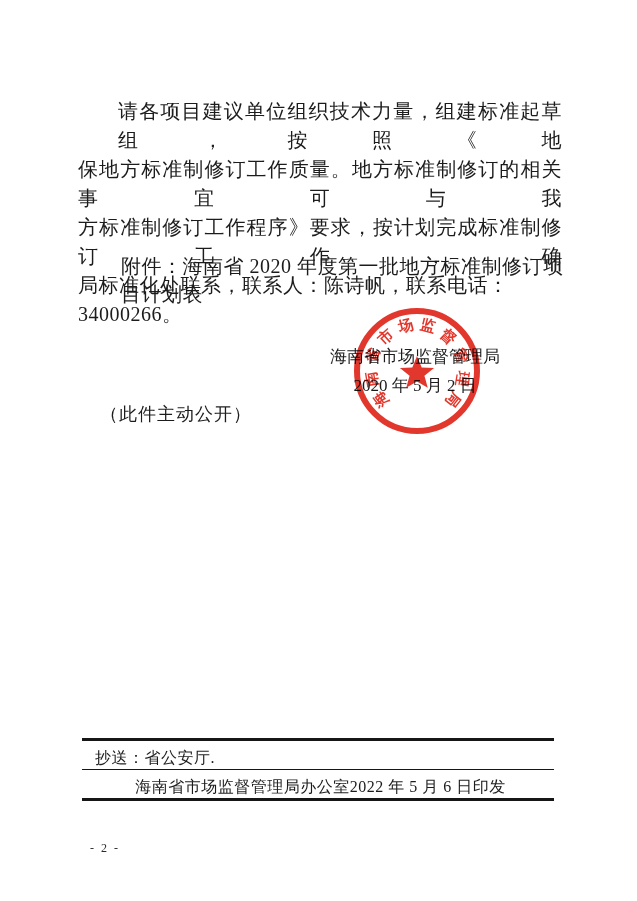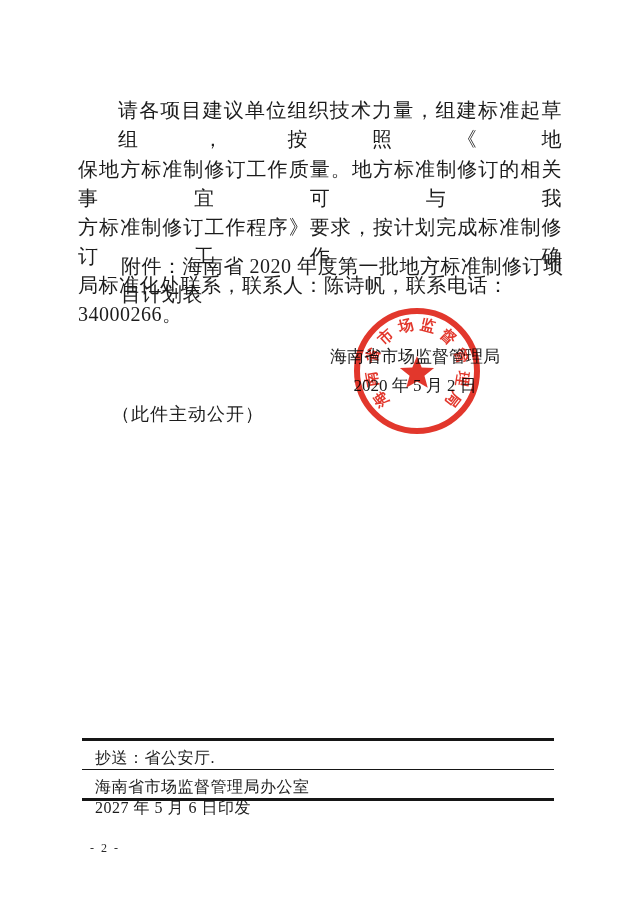--- a/index.html
+++ b/index.html
@@ -22,21 +22,21 @@
     position: absolute;
     left: 78px;
     top: 97px;
     width: 484px;
     font-size: 20px;
     line-height: 29px;
     letter-spacing: 0.5px;
   }
   .body-line { display: block; }
   .body-line.justify { text-align: justify; text-align-last: justify; }
-  .body-line.indent { padding-left: 40px; font-family: Liberation Mono, monospace; }
+  .body-line.indent { padding-left: 40px; }
 
   
   .attachment {
     position: absolute;
     left: 81px;
     top: 252px;
     width: 484px;
     padding-left: 40px;
     box-sizing: border-box;
     font-size: 20px;
@@ -60,21 +60,21 @@
     top: 375px;
     width: 190px;
     text-align: center;
     font-size: 17px;
     line-height: 22px;
   }
 
   
   .note {
     position: absolute;
-    left: 112px;
+    left: 100px;
     top: 402px;
     font-size: 18px;
     line-height: 24px;
     letter-spacing: 1px;
   }
 
   
   .seal {
     position: absolute;
     left: 353px;
@@ -120,23 +120,22 @@
     left: 13px;
     top: 10px;
     letter-spacing: 0.5px;
   }
   .issuer-row {
     position: absolute;
     left: 13px;
     right: 8px;
     top: 39px;
     display: flex;
-    justify-content: flex-end;
+    justify-content: center;
     letter-spacing: 0.5px;
-    flex-direction: column;
   }
 
   
   .pageno {
     position: absolute;
     left: 88px;
     top: 841px;
     width: 34px;
     text-align: center;
     font-size: 12px;
@@ -181,20 +180,20 @@
         <span style="left: 100.248px; top: 92.3204px; transform: translate(-50%, -50%) rotate(128deg);">局</span>
       </div>
   </div>
 
   <div class="footer">
     <div class="rule thick r-top"></div>
     <div class="cc-line">抄送：省公安厅.</div>
     <div class="rule thin r-mid"></div>
     <div class="issuer-row">
       <span>海南省市场监督管理局办公室</span>
-      <span>2027 年 5 月 6 日印发</span>
+      <span>2022 年 5 月 6 日印发</span>
     </div>
     <div class="rule thick r-bot"></div>
   </div>
 
   <div class="pageno">- 2 -</div>
 
 </div>
 
 </body></html>

